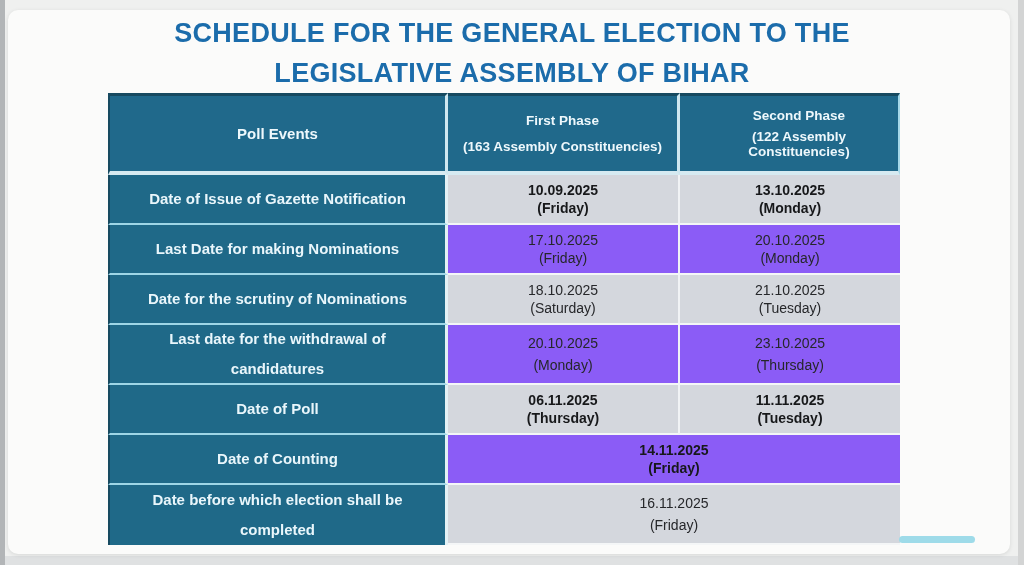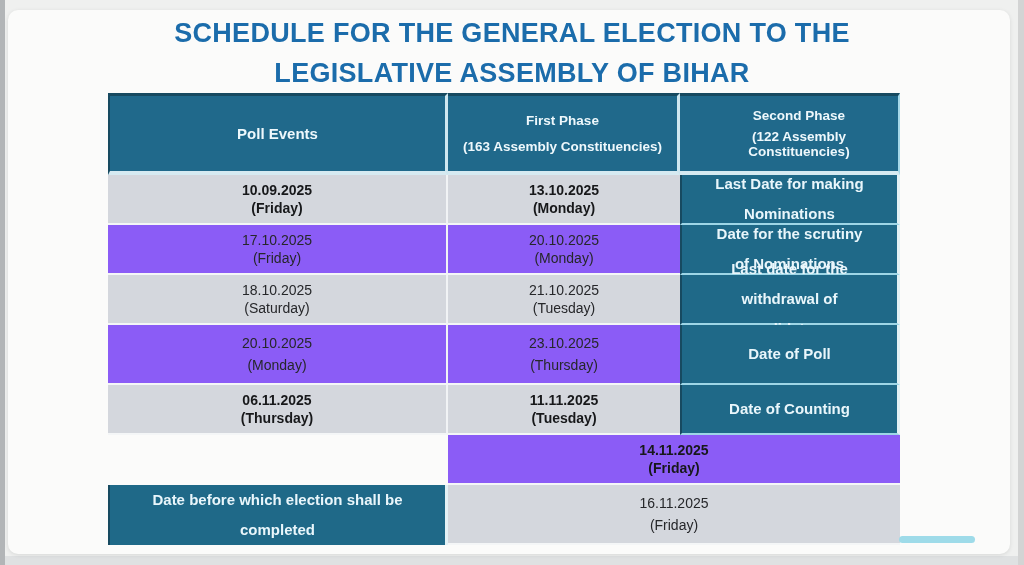--- a/index.html
+++ b/index.html
@@ -81,20 +81,21 @@
   </div>
   <div class="cell hcell mid">
     <span class="hline">First Phase</span>
     <span class="hline">(163 Assembly Constituencies)</span>
   </div>
   <div class="cell hcell last">
     <span class="hline">Second Phase</span>
     <span class="hline">(122 Assembly Constituencies)</span>
   </div>
 
+  <div class="cell lcell">Date of Issue of Gazette Notification</div>
   <div class="cell dcell gray colmid boldrow">
     <span class="date">10.09.2025</span>
     <span class="day">(Friday)</span>
   </div>
   <div class="cell dcell gray boldrow">
     <span class="date">13.10.2025</span>
     <span class="day">(Monday)</span>
   </div>
 
   <div class="cell lcell">Last Date for making Nominations</div>

